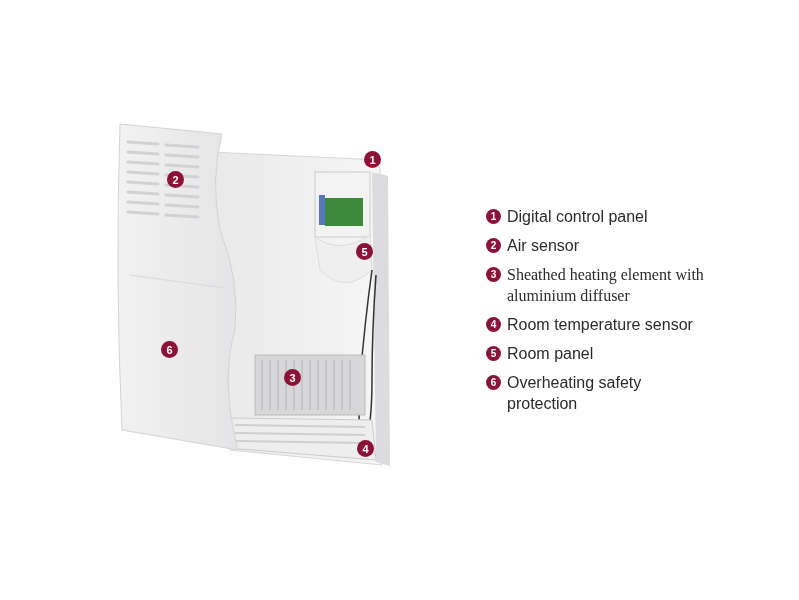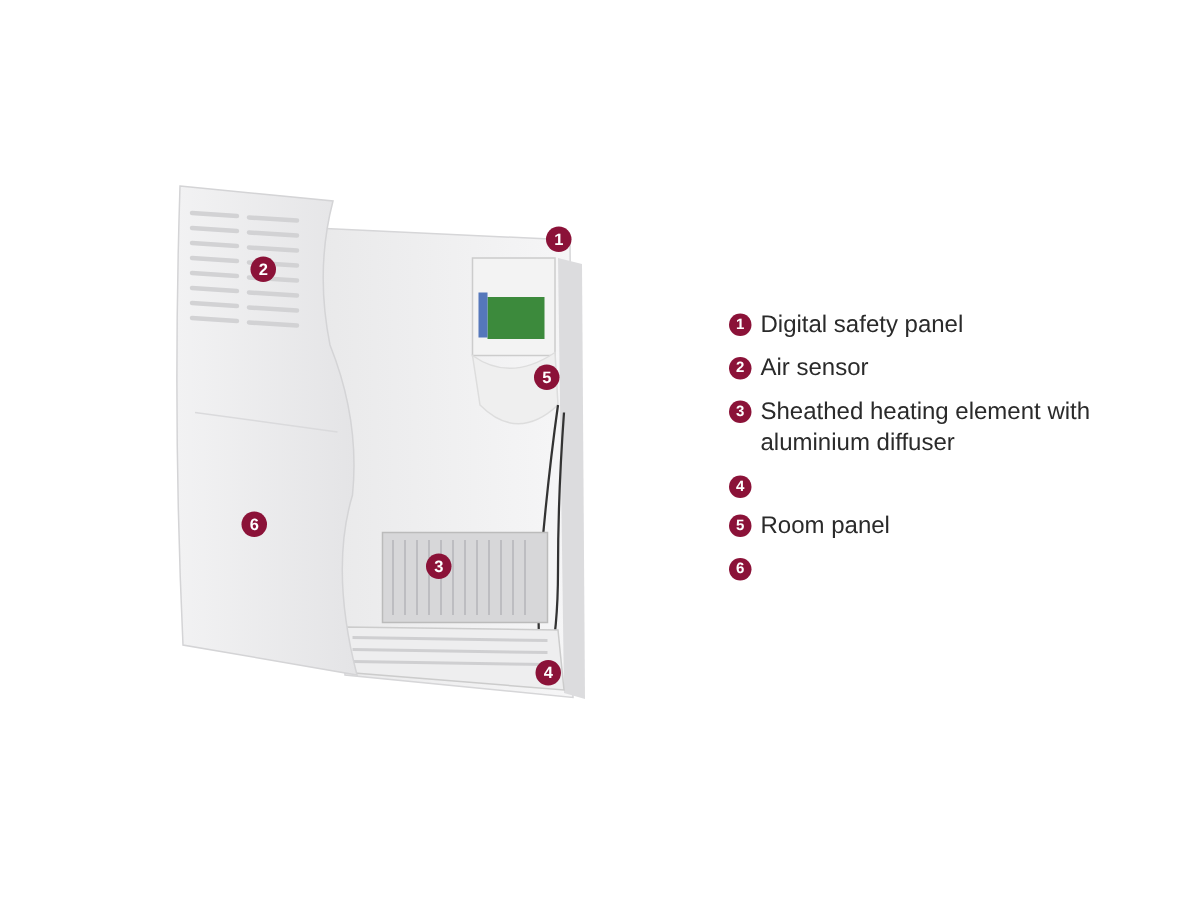--- a/index.html
+++ b/index.html
@@ -89,33 +89,35 @@
 <div class="marker" style="left:364px;top:151px;">1</div>
 <div class="marker" style="left:167px;top:171px;">2</div>
 <div class="marker" style="left:284px;top:369px;">3</div>
 <div class="marker" style="left:357px;top:440px;">4</div>
 <div class="marker" style="left:356px;top:243px;">5</div>
 <div class="marker" style="left:161px;top:341px;">6</div>
 
 <div class="legend">
   <div class="legend-item">
     <span class="legend-num">1</span>
-    <span class="legend-text">Digital safety panel</span>
+    <span class="legend-text">Digital control panel</span>
   </div>
   <div class="legend-item">
     <span class="legend-num">2</span>
     <span class="legend-text">Air sensor</span>
   </div>
   <div class="legend-item">
     <span class="legend-num">3</span>
-    <span class="legend-text" style="width:230px;">Sheathed heating element with aluminium diffuser</span>
+    <span class="legend-text" style="width:230px;font-family:Liberation Serif, serif;">Sheathed heating element with aluminium diffuser</span>
   </div>
   <div class="legend-item">
     <span class="legend-num">4</span>
+    <span class="legend-text">Room temperature sensor</span>
   </div>
   <div class="legend-item">
     <span class="legend-num">5</span>
     <span class="legend-text">Room panel</span>
   </div>
   <div class="legend-item">
     <span class="legend-num">6</span>
+    <span class="legend-text" style="width:200px;">Overheating safety protection</span>
   </div>
 </div>
 
 </body></html>

